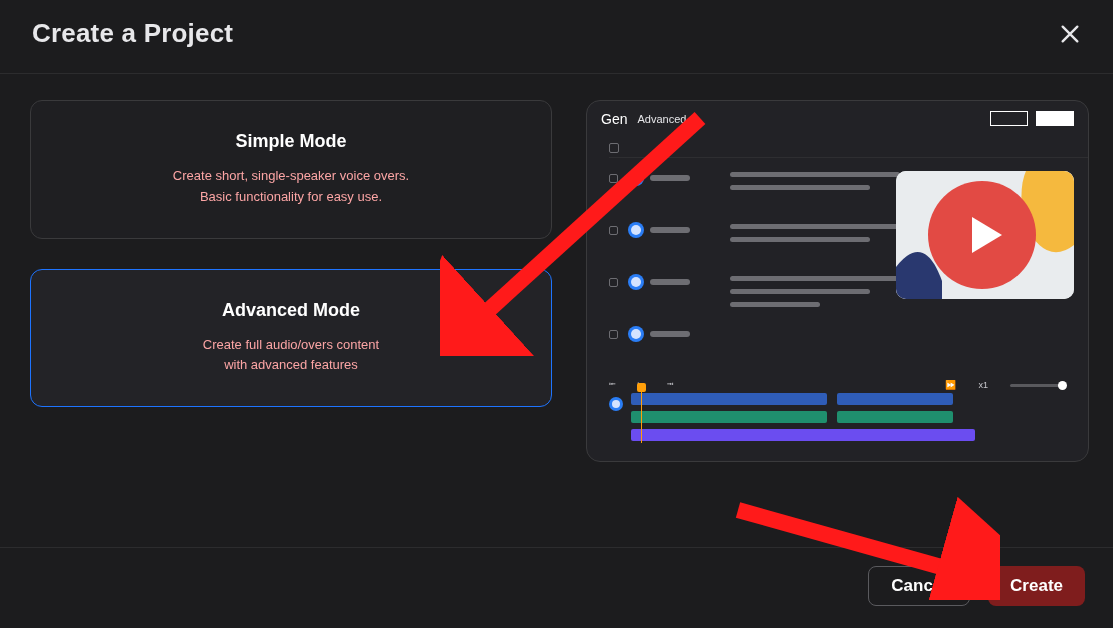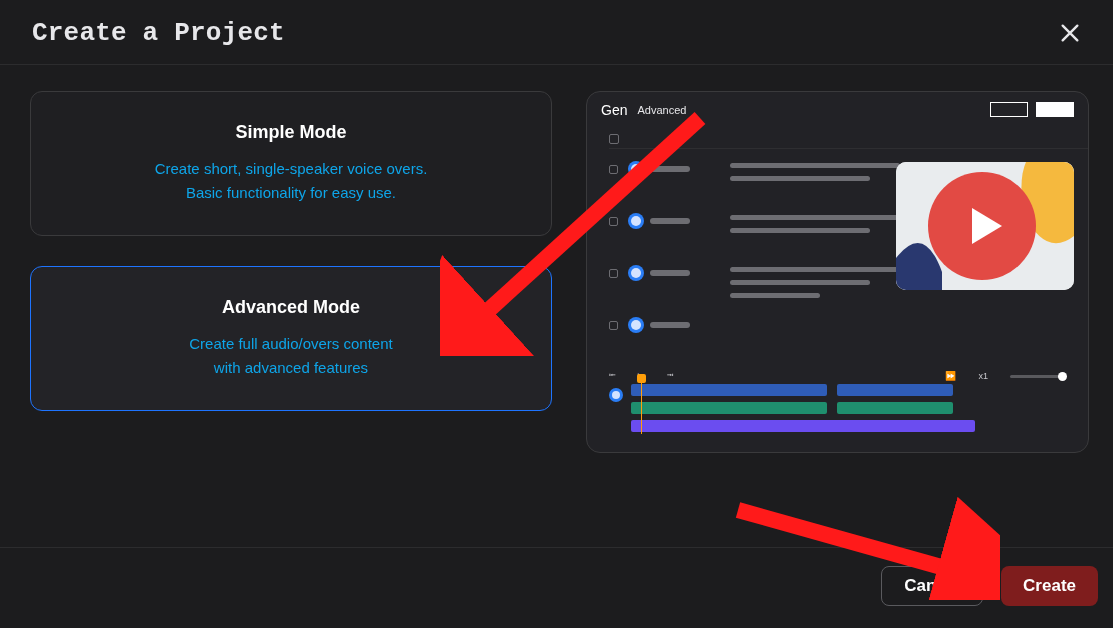--- a/index.html
+++ b/index.html
@@ -1,25 +1,25 @@
 <!DOCTYPE html>
 <html><head>
 <meta charset="utf-8">
 <style>
   html,body{margin:0;padding:0;width:1113px;height:628px;background:#1c1c1e;font-family:Helvetica,Arial,sans-serif;-webkit-font-smoothing:antialiased;overflow:hidden;}
   .modal{width:1113px;height:628px;color:#e7e7ea;position:relative;}
-  .header{display:flex;align-items:center;justify-content:space-between;padding:18px 32px 16px 32px;border-bottom:1px solid #2c2c2e;font-family:Liberation Mono, monospace;}
+  .header{display:flex;align-items:center;justify-content:space-between;padding:18px 32px 24px 32px;border-bottom:1px solid #2c2c2e;}
   .title{font-size:26px;font-weight:800;letter-spacing:.2px;}
   .close{width:22px;height:22px;color:#e7e7ea;cursor:pointer;}
   .body{display:flex;gap:34px;padding:26px 24px 6px 30px;}
   .left{width:522px;display:flex;flex-direction:column;gap:30px;}
   .card{border:1px solid #3a3a3c;border-radius:12px;padding:22px 42px 30px 42px;text-align:center;background:#1f1f22;}
   .card.selected{border-color:#1e74ff;background:#232327;}
   .card-title{font-size:18px;font-weight:700;color:#ffffff;margin:8px 0 14px 0;}
-  .card-desc{font-size:15px;line-height:1.6;color:#0ea5e9;}
+  .card-desc{font-size:13px;line-height:1.6;color:#fca5a5;}
   .right{flex:1;}
   .preview{border:1px solid #3a3a3c;border-radius:14px;height:360px;background:#222226;position:relative;overflow:hidden;}
   .pv-top{position:absolute;left:14px;right:14px;top:10px;display:flex;align-items:center;}
   .pv-brand{font-size:14px;font-weight:400;color:#fff;}
   .pv-mode{font-size:11px;color:#e7e7ea;margin-left:10px;}
   .pv-boxes{position:absolute;right:14px;top:10px;display:flex;gap:8px;}
   .pv-box{width:36px;height:13px;border:1px solid #fff;}
   .pv-box.filled{background:#fff;}
   .pv-list{position:absolute;left:22px;top:40px;width:490px;}
   .pv-list-header{height:16px;border-bottom:1px solid #2e2e31;margin-bottom:10px;position:relative;}
@@ -44,21 +44,21 @@
   .pv-avatar-sm:after{content:"";position:absolute;inset:3px;border-radius:50%;background:#d4e3ff;}
   .pv-timeline{position:absolute;left:44px;right:22px;top:292px;}
   .clip{position:absolute;height:12px;border-radius:2px;}
   .c-blue1{background:#2f5db8;left:0;top:0;width:196px;}
   .c-blue2{background:#2f5db8;left:206px;top:0;width:116px;}
   .c-green1{background:#1f8f6e;left:0;top:18px;width:196px;}
   .c-green2{background:#1f8f6e;left:206px;top:18px;width:116px;}
   .c-purple{background:#6b4df0;left:0;top:36px;width:344px;}
   .playhead{position:absolute;left:54px;top:288px;width:1px;height:54px;background:#ff9f0a;}
   .playhead:before{content:"";position:absolute;left:-4px;top:-6px;width:9px;height:9px;background:#ff9f0a;border-radius:2px;}
-  .footer{position:absolute;left:0;right:0;bottom:0;border-top:1px solid #2c2c2e;padding:18px 15px 22px 30px;display:flex;justify-content:flex-end;gap:18px;}
+  .footer{position:absolute;left:0;right:0;bottom:0;border-top:1px solid #2c2c2e;padding:18px 28px 22px 30px;display:flex;justify-content:flex-end;gap:18px;}
   .btn{height:40px;border-radius:8px;font-size:17px;font-weight:600;padding:0 22px;display:flex;align-items:center;cursor:pointer;}
   .btn-secondary{border:1px solid #5a5a5e;color:#ffffff;background:transparent;}
   .btn-primary{background:#7f1d1d;color:#fff;border:none;}
   
   .arrow{position:absolute;pointer-events:none;}
 </style>
 </head>
 <body>
 
 <div class="modal">

